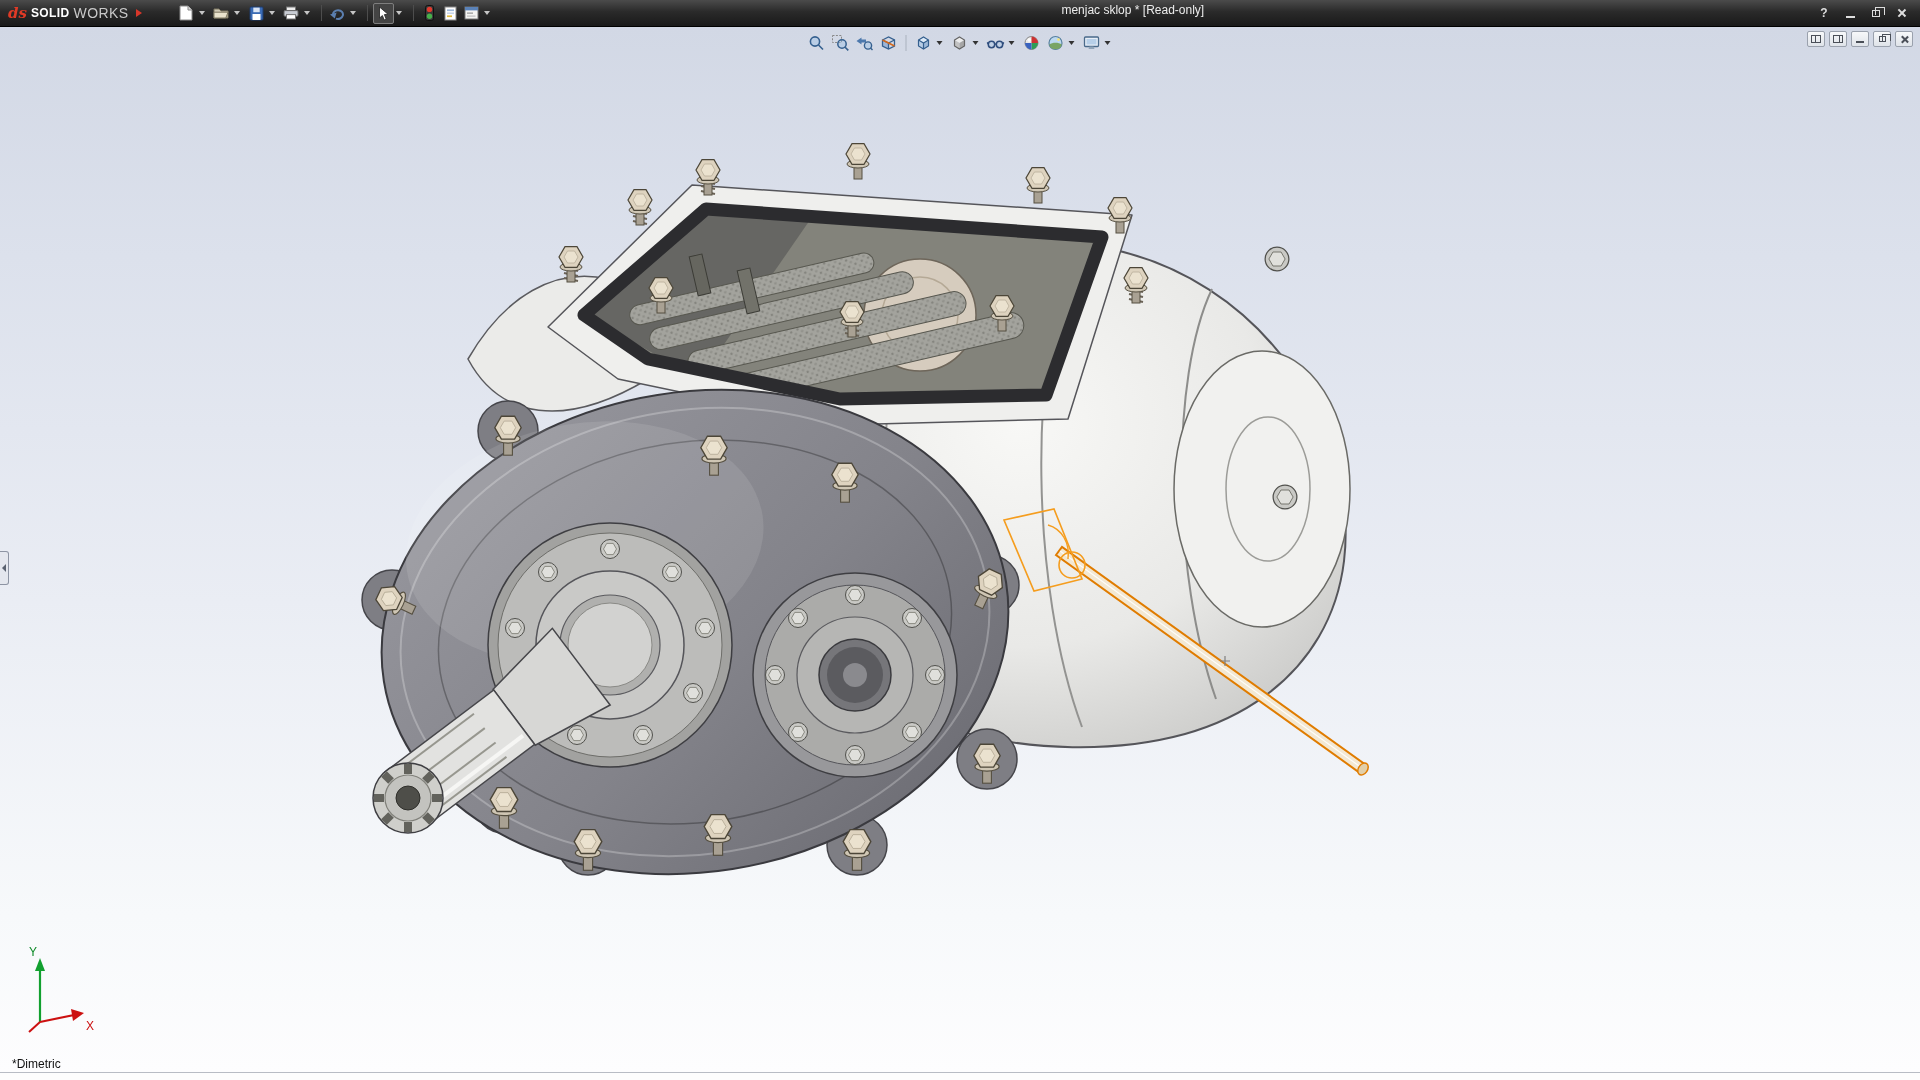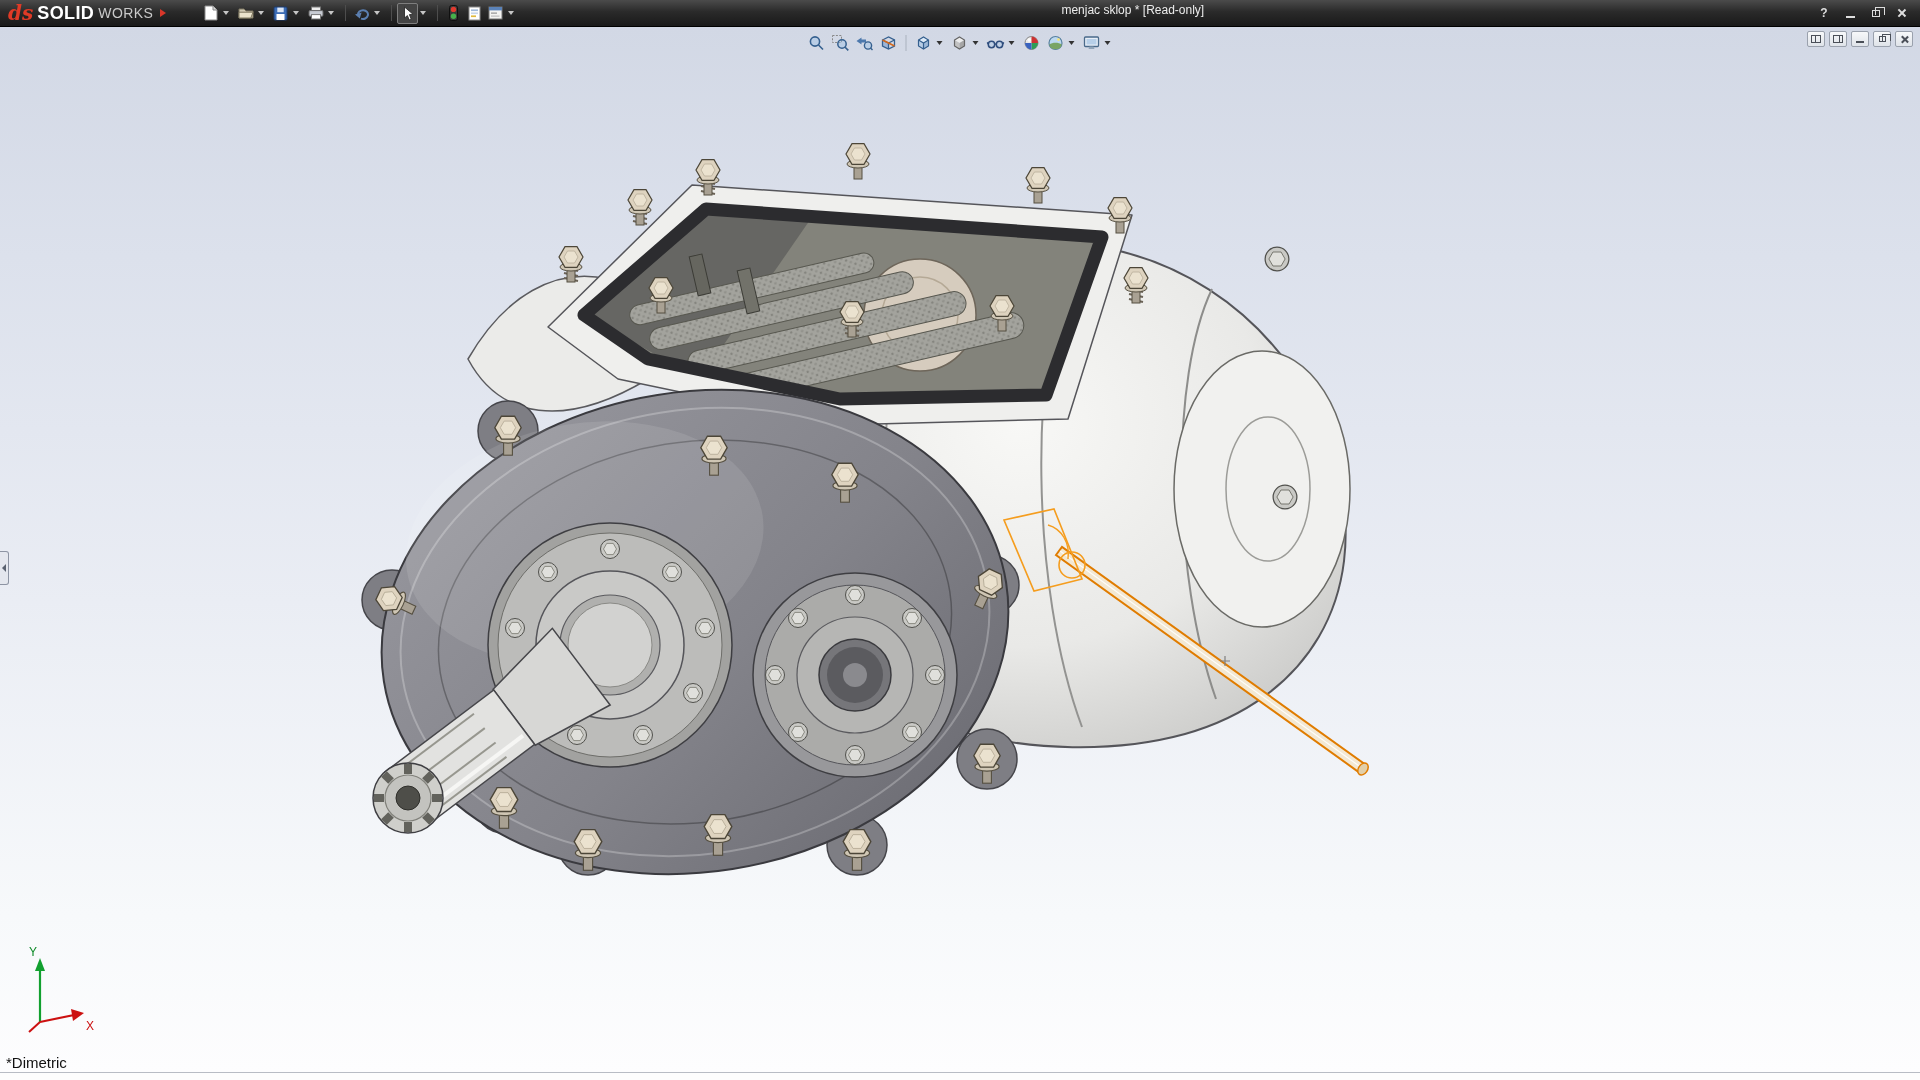--- a/index.html
+++ b/index.html
@@ -6,22 +6,22 @@
   html,body { width:1920px; height:1080px; overflow:hidden;
     font-family:"Liberation Sans", sans-serif; background:#fff; }
   .app { width:1920px; height:1080px; display:flex; flex-direction:column; }
 
   
   .titlebar { flex:none; height:27px; position:relative; display:flex; align-items:center;
     background:linear-gradient(#4b4b4b 0%, #2a2a2a 45%, #191919 100%);
     border-bottom:1px solid #000; color:#e7e7e7; }
   .logo { display:flex; align-items:center; gap:4px; padding:0 12px 0 8px; }
   .ds-mark { color:#e03a26; font-family:"DejaVu Serif", serif; font-style:italic;
-    font-weight:bold; font-size:20px; line-height:1; }
-  .brand-bold { font-weight:bold; font-size:18px; letter-spacing:.4px; color:#fff; }
+    font-weight:bold; font-size:15px; line-height:1; }
+  .brand-bold { font-weight:bold; font-size:12px; letter-spacing:.4px; color:#fff; }
   .brand-light { font-weight:normal; font-size:14px; letter-spacing:.4px; color:#c9c9c9; }
   .brand-arrow { width:0; height:0; border-top:4px solid transparent;
     border-bottom:4px solid transparent; border-left:6px solid #d8372a; margin-left:3px; }
   .tb-tools { display:flex; align-items:center; margin-left:22px; }
   .tbtn { height:21px; min-width:21px; display:flex; align-items:center; justify-content:center;
     border:1px solid transparent; border-radius:2px; }
   .tbtn.pressed { background:#444; border:1px solid #7e7e7e; }
   .tbtn svg { display:block; }
   .dd { width:0; height:0; border-left:3.5px solid transparent; border-right:3.5px solid transparent;
     border-top:4px solid #c6c6c6; margin:0 6px 0 2px; }
@@ -72,21 +72,21 @@
   .g-close::before { transform:rotate(45deg); }
   .g-close::after { transform:rotate(-45deg); }
 
   .flyout-tab { position:absolute; left:0; top:524px; width:9px; height:34px;
     background:#e4e7ee; border:1px solid #8d94a3; border-left:none; border-radius:0 3px 3px 0;
     display:flex; align-items:center; justify-content:center; }
   .flyout-arrow { width:0; height:0; border-top:4px solid transparent; border-bottom:4px solid transparent;
     border-right:4px solid #5a6270; }
 
   .triad { position:absolute; left:16px; bottom:34px; }
-  .orientation-label { position:absolute; left:6px; bottom:1px; font-size:15px; color:#111; }
+  .orientation-label { position:absolute; left:12px; bottom:1px; font-size:12px; color:#111; }
 
   
   .statusbar { flex:none; height:8px; background:#fdfdfd; border-top:1px solid #b8bcc4; }
 </style>
 </head>
 <body>
 
 <div class="app">
 
   <div class="titlebar">

